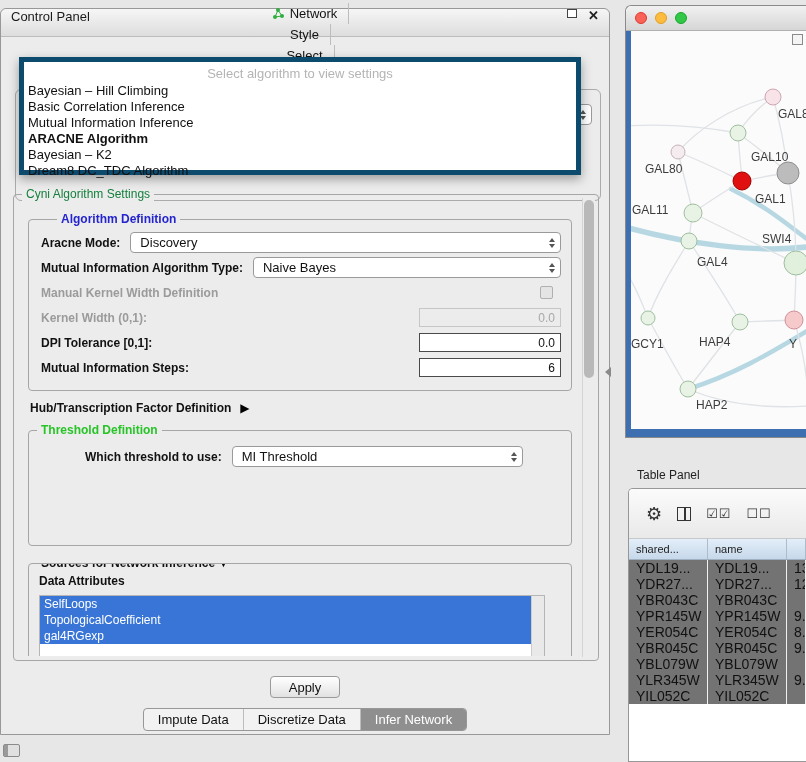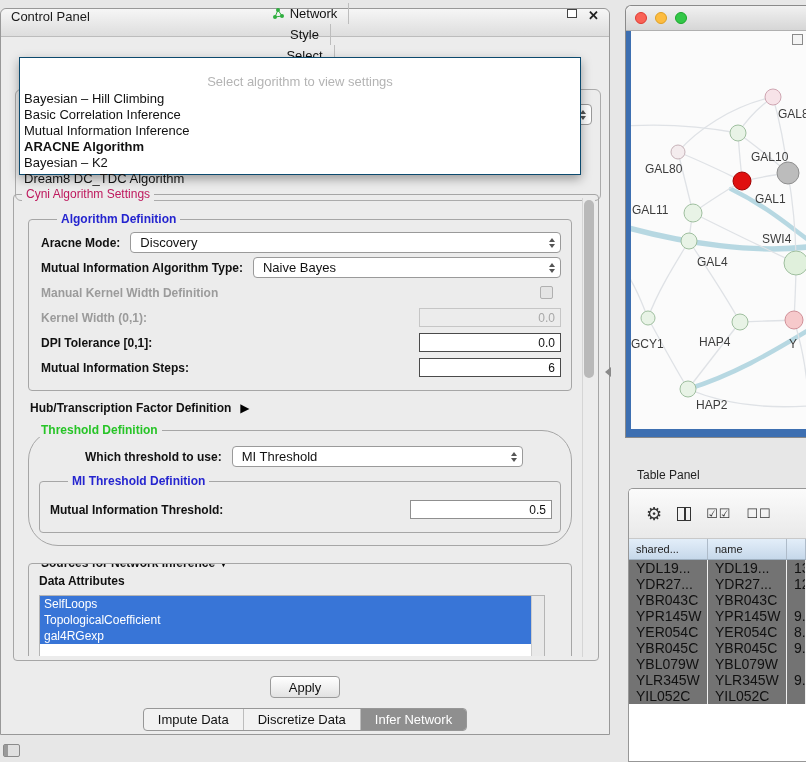--- a/index.html
+++ b/index.html
@@ -39,31 +39,31 @@
   .combo { background: #fff; border: 1px solid #9a9a9a; border-radius: 4px; height: 21px; display: flex; align-items: center; padding: 0 5px 0 9px; font-size: 13px; }
   .combo-val { flex: 1; white-space: nowrap; overflow: hidden; }
   .stepper { display: flex; flex-direction: column; gap: 2px; padding-left: 4px; }
   .stepper i { display: block; }
   .stepper .up { width: 0; height: 0; border-left: 3.5px solid transparent; border-right: 3.5px solid transparent; border-bottom: 4px solid #555; }
   .stepper .dn { width: 0; height: 0; border-left: 3.5px solid transparent; border-right: 3.5px solid transparent; border-top: 4px solid #555; }
 
   
   .popup {
     position: absolute; left: 18px; top: 48px; width: 562px; height: 118px;
-    background: #fff; border: 1px solid #0c4a6e; box-shadow: 0 4px 10px rgba(0,0,0,.35);
-    z-index: 40; padding-top: 15px;
+    background: #fff; border: 5px solid #0c4a6e; box-shadow: 0 4px 10px rgba(0,0,0,.35);
+    z-index: 40; padding-top: 3px;
   }
   .popup-placeholder { text-align: center; color: #b4b4b4; font-size: 13px; height: 18px; line-height: 18px; }
   .popup-item { font-size: 13px; height: 16px; line-height: 16px; padding-left: 4px; white-space: nowrap; }
   .popup-item.bold { font-weight: bold; }
 
   
   .settings-group { position: absolute; left: 12px; top: 185px; width: 586px; height: 467px; border: 1px solid #a6a6a6; border-radius: 4px; }
   .gtitle { position: absolute; top: -8px; left: 8px; background: #ececec; padding: 0 4px; font-size: 12px; white-space: nowrap; }
-  .gtitle.black { color: #be185d; }
+  .gtitle.black { color: #15803d; }
   .gtitle.blue  { color: #2525cf; font-weight: bold; margin-left: 20px; }
   .gtitle.green { color: #27c427; font-weight: bold; }
   .gtitle.boldblack { color: #111; font-weight: bold; }
 
   .settings-scroll { position: absolute; top: 3px; right: 3px; bottom: 3px; width: 13px; background: #ececec; border-left: 1px solid #d5d5d5; }
   .settings-scroll .thumb { position: absolute; top: 2px; left: 1px; width: 10px; height: 178px; background: #b9b9b9; border-radius: 5px; }
 
   .settings-body { position: absolute; left: 14px; top: 18px; right: 26px; bottom: 4px; overflow: hidden; }
 
   .group { position: relative; border: 1px solid #a6a6a6; border-radius: 4px; }
@@ -77,21 +77,21 @@
   .spacer { flex: 1; }
   .checkbox { width: 13px; height: 13px; border: 1px solid #b0b0b0; background: #e4e4e4; border-radius: 2px; margin-right: 8px; }
   .tfield { width: 142px; height: 19px; border: 1px solid #4a4a4a; background: #fff; font-size: 12px; text-align: right; padding: 0 5px; font-family: inherit; color: #111; }
   .tfield.disabled { border-color: #c6c6c6; background: #ececec; color: #a8a8a8; }
   .tfield.soft { border-color: #8f8f8f; }
 
   .hub-row { display: flex; align-items: center; gap: 9px; margin: 10px 0 6px 2px; }
   .tri-right { font-size: 12px; color: #000; }
   .tri-down { font-size: 10px; color: #000; }
 
-  .thr { margin-top: 15px; height: 116px; padding: 13px 10px 0 10px; border-radius: 30px; }
+  .thr { margin-top: 15px; height: 116px; padding: 13px 10px 0 10px; }
   .indent { margin-left: 46px; }
   .thr .frow .combo { margin-right: 38px; }
 
   .mi-group { position: relative; margin-top: 12px; border: 1px solid #a6a6a6; border-radius: 4px; height: 52px; padding: 15px 8px 0 10px; }
 
   .src { margin-top: 17px; height: 107px; padding: 9px 10px 0 10px; overflow: hidden; }
   .da-label { font-weight: bold; font-size: 12px; margin: 1px 0 7px 0; }
   .attr-list { position: relative; border: 1px solid #b5b5b5; background: #fff; height: 66px; margin-right: 16px; overflow: hidden; }
   .attr-item { height: 16px; line-height: 16px; background: #3875d7; color: #fff; font-size: 12px; padding-left: 4px; }
   .list-scroll { position: absolute; right: 0; top: 0; bottom: 0; width: 13px; background: #e9e9e9; border-left: 1px solid #cccccc; }
@@ -277,28 +277,20 @@
       <div class="group thr">
         <span class="gtitle green">Threshold Definition</span>
         <div class="frow">
           <span class="flabel indent">Which threshold to use:</span>
           <div class="combo">
             <span class="combo-val">MI Threshold</span>
             <span class="stepper">
                 <i class="up"></i>
                 <i class="dn"></i>
               </span>
-          </div>
-        </div>
-        <div class="mi-group">
-          <span class="gtitle blue">MI Threshold Definition</span>
-          <div class="frow">
-            <span class="flabel">Mutual Information Threshold:</span>
-            <span class="spacer"></span>
-            <input class="tfield soft" value="0.5" style="">
           </div>
         </div>
       </div>
 
       <div class="group src">
         <span class="gtitle boldblack"><span>Sources for Network Inference</span> <span class="tri-down">▼</span></span>
         <div class="da-label">Data Attributes</div>
         <div class="attr-list">
           <div class="attr-item">SelfLoops</div>
           <div class="attr-item">TopologicalCoefficient</div>

